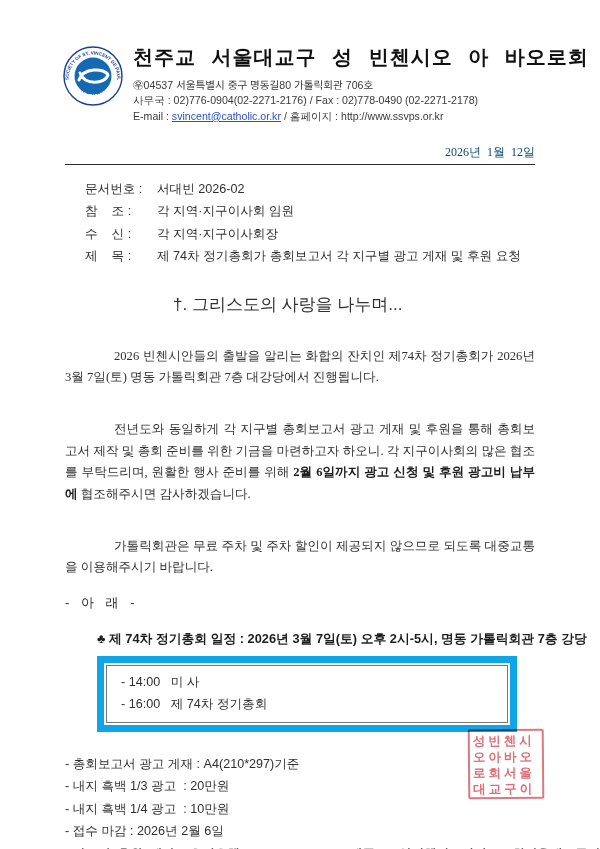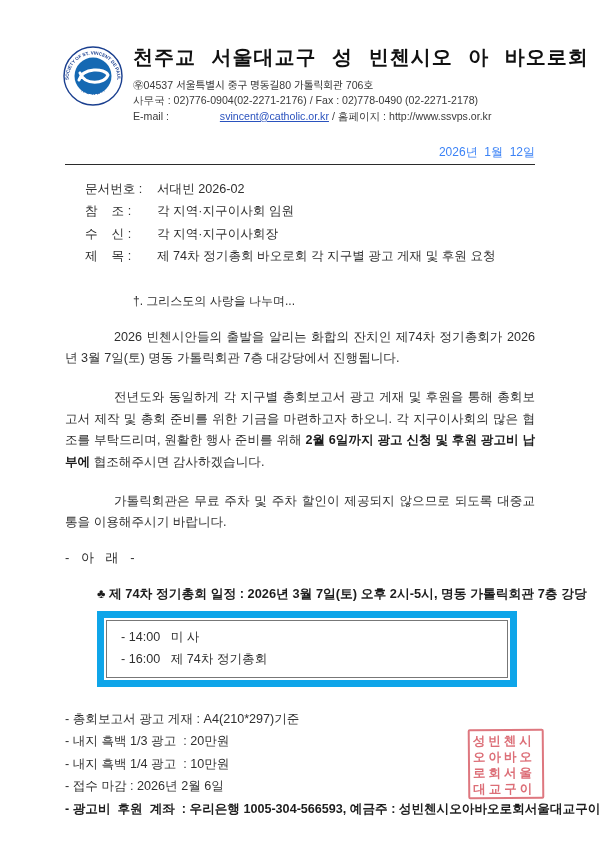--- a/index.html
+++ b/index.html
@@ -16,31 +16,31 @@
   }
   
   .letterhead { position: relative; padding-left: 68px; min-height: 96px; }
   .logo { position: absolute; left: -2px; top: 2px; width: 60px; height: 60px; }
   .org-title {
     font-size: 20px; font-weight: bold; color: #111;
     letter-spacing: 1px; word-spacing: 9px; white-space: nowrap;
     margin-bottom: 7px;
   }
   .org-line { font-size: 10.6px; line-height: 1.45; white-space: pre; color: #3a3a3a; }
-  .org-line a { color: #2a52be; text-decoration: underline; margin-left: 48px; }
-  .date-line { text-align: right; font-size: 12px; white-space: pre; margin-top: 4px; color: #3b82f6; }
+  .org-line a { color: #2a52be; text-decoration: underline; }
+  .date-line { text-align: right; font-size: 12px; white-space: pre; margin-top: 4px; color: #0c4a6e; font-family: Liberation Serif, serif; }
   .head-rule { border: 0; border-top: 1.6px solid #2b2b2b; margin-top: 3px; }
   
   .meta { margin-top: 13px; font-size: 12.6px; margin-left: 20px; }
   .meta-row { line-height: 1.78; }
   .meta-label { display: inline-block; white-space: pre; min-width: 66px; }
   .meta-value { white-space: pre; margin-left: 6px; }
   
-  .greeting { margin-top: 25px; margin-left: 68px; font-size: 12px; }
-  .para { margin-top: 17px; font-size: 12.6px; line-height: 1.72; text-align: justify; text-indent: 49px; }
+  .greeting { margin-top: 25px; margin-left: 108px; font-size: 17px; }
+  .para { margin-top: 30px; font-size: 12.6px; line-height: 1.72; text-align: justify; text-indent: 49px; font-family: Liberation Serif, serif; }
   .para b { color: #1d1d1d; }
   .below-divider { margin-top: 15px; text-align: left; font-size: 13px; letter-spacing: 4px; }
   .sched-head { margin-top: 19px; margin-left: 32px; font-size: 12.8px; font-weight: bold; color: #1d1d1d; white-space: pre; }
   .sched-box-outer { margin: 8px 18px 0 32px; border: 7px solid #0ea5e9; padding: 2px; }
   .sched-box-inner { border: 1px solid #777; padding: 5px 14px 7px 14px; }
   .sched-item { font-size: 12.6px; line-height: 1.75; white-space: pre; }
   .notes { margin-top: 21px; font-size: 12.6px; }
   .note-row { line-height: 1.78; white-space: pre; }
   .note-row.bold { font-weight: bold; color: #1d1d1d; }
   
@@ -89,21 +89,21 @@
     <div class="org-line">사무국 : 02)776-0904(02-2271-2176) / Fax : 02)778-0490 (02-2271-2178)</div>
     <div class="org-line"><span>E-mail : </span><a href="#">svincent@catholic.or.kr</a><span> / 홈페이지 : http://www.ssvps.or.kr</span></div>
   </div>
   <div class="date-line">2026년  1월  12일</div>
   <hr class="head-rule">
 
   <div class="meta">
     <div class="meta-row"><span class="meta-label">문서번호 :</span><span class="meta-value">서대빈 2026-02</span></div>
     <div class="meta-row"><span class="meta-label">참    조 :</span><span class="meta-value">각 지역·지구이사회 임원</span></div>
     <div class="meta-row"><span class="meta-label">수    신 :</span><span class="meta-value">각 지역·지구이사회장</span></div>
-    <div class="meta-row"><span class="meta-label">제    목 :</span><span class="meta-value">제 74차 정기총회 바오로회 각 지구별 광고 게재 및 후원 요청</span></div>
+    <div class="meta-row"><span class="meta-label">제    목 :</span><span class="meta-value">제 74차 정기총회가 총회보고서 각 지구별 광고 게재 및 후원 요청</span></div>
   </div>
 
   <div class="greeting">†. 그리스도의 사랑을 나누며...</div>
 
   <p class="para">2026 빈첸시안들의 출발을 알리는 화합의 잔치인 제74차 정기총회가 2026년 3월 7일(토) 명동 가톨릭회관 7층 대강당에서 진행됩니다.</p>
 
   <p class="para"><span>전년도와 동일하게 각 지구별 총회보고서 광고 게재 및 후원을 통해 총회보고서 제작 및 총회 준비를 위한 기금을 마련하고자 하오니. 각 지구이사회의 많은 협조를 부탁드리며, 원활한 행사 준비를 위해 </span><b>2월 6일까지 광고 신청 및 후원 광고비 납부에</b><span> 협조해주시면 감사하겠습니다.</span></p>
 
   <p class="para">가톨릭회관은 무료 주차 및 주차 할인이 제공되지 않으므로 되도록 대중교통을 이용해주시기 바랍니다.</p>
 

